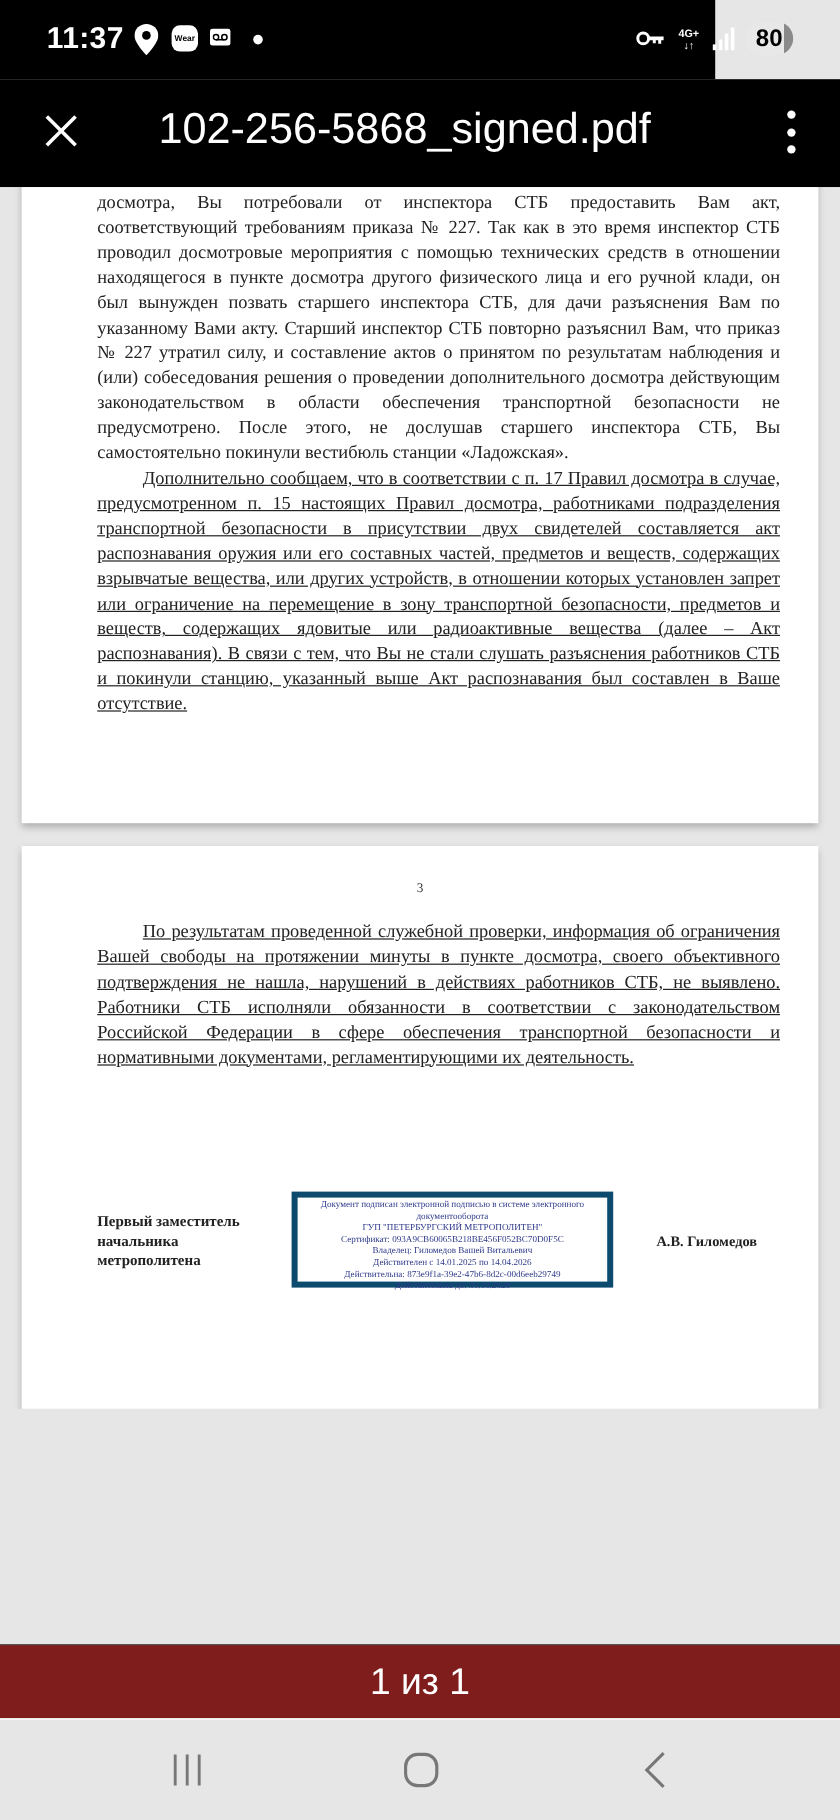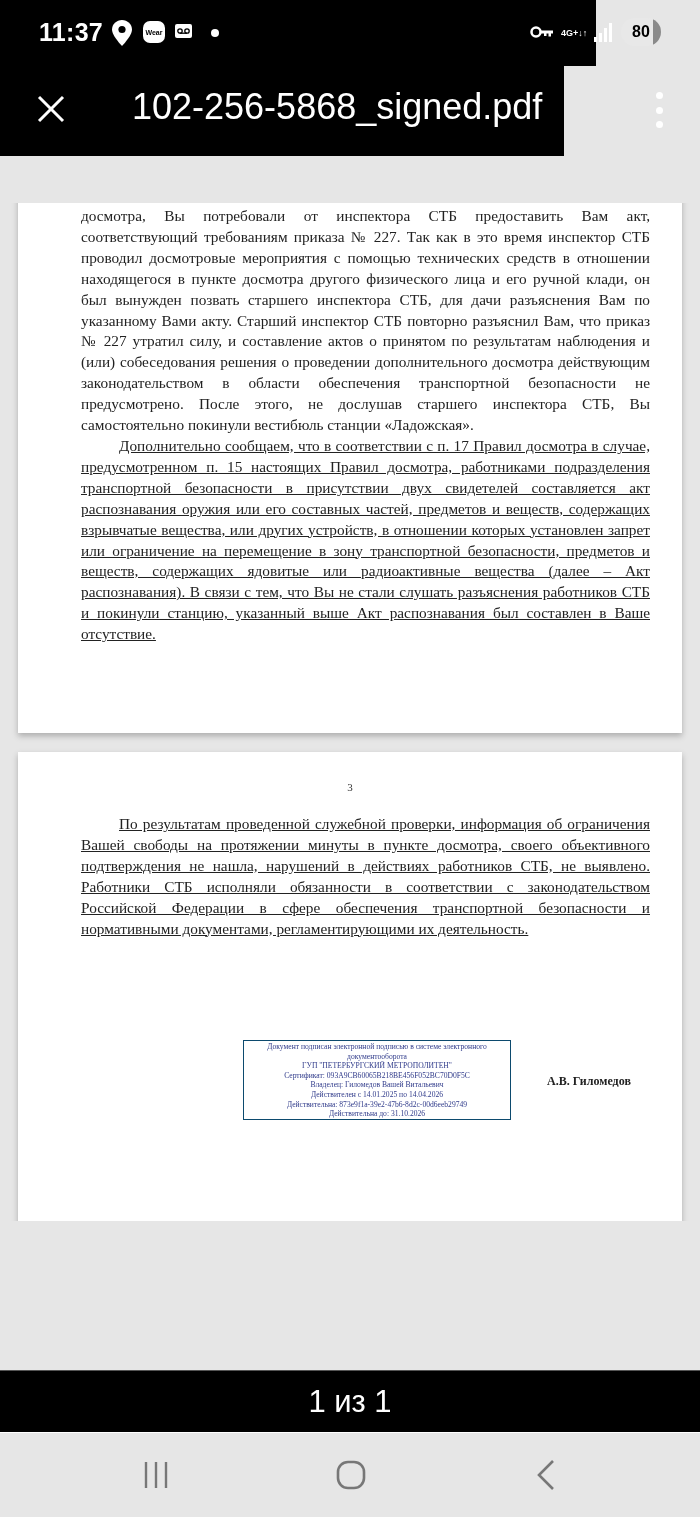--- a/index.html
+++ b/index.html
@@ -8,49 +8,49 @@
 
   
   .status-bar { position: absolute; left: 0; top: 0; width: 596px; height: 66px; background: #000; color: #fff; }
   .status-time { position: absolute; left: 39px; top: 18px; font-size: 25px; font-weight: bold; letter-spacing: 0.3px; }
   .sb-icon { position: absolute; display: flex; align-items: center; justify-content: center; }
   .pin-icon { left: 112px; top: 20px; width: 20px; height: 26px; }
   .wear-icon { left: 143px; top: 21px; width: 22px; height: 22px; background: #fff; border-radius: 7px; color: #000; font-size: 7px; font-weight: bold; }
   .vm-icon { left: 175px; top: 24px; width: 17px; height: 14px; background: #fff; border-radius: 2px; }
   .dot-icon { left: 211px; top: 29px; width: 8px; height: 8px; border-radius: 50%; background: #fff; }
   .key-icon { left: 530px; top: 24px; width: 24px; height: 16px; }
-  .net-icon { left: 563px; top: 20px; width: 22px; height: 26px; font-size: 9px; font-weight: bold; line-height: 10px; }
+  .net-icon { left: 563px; top: 20px; width: 22px; height: 26px; flex-direction: column; font-size: 9px; font-weight: bold; line-height: 10px; }
   .signal-icon { left: 593px; top: 22px; width: 20px; height: 20px; }
-  .battery-badge { left: 621px; top: 18px; width: 40px; height: 28px; border-radius: 14px; background: linear-gradient(90deg, #e8e8e8 0%, #e8e8e8 80%, #8a8a8a 80%); color: #000; font-size: 16px; font-weight: bold; }
+  .battery-badge { left: 621px; top: 18px; width: 40px; height: 28px; border-radius: 14px; background: linear-gradient(90deg, #e8e8e8 0%, #e8e8e8 80%, #8a8a8a 80%); color: #000; font-size: 20px; font-weight: bold; }
 
   
-  .app-bar { position: absolute; left: 0; top: 66px; width: 564px; height: 90px; background: #000; color: #fff; }
+  .app-bar { position: absolute; left: 0; top: 66px; width: 700px; height: 90px; background: #000; color: #fff; }
   .close-button { position: absolute; left: 30px; top: 22px; width: 42px; height: 42px; display: flex; align-items: center; justify-content: center; }
   .doc-title { position: absolute; left: 132px; top: 20px; font-size: 36px; color: #fff; white-space: nowrap; }
   .menu-button { position: absolute; left: 645px; top: 22px; width: 28px; height: 44px; display: flex; flex-direction: column; align-items: center; justify-content: space-between; padding: 4px 0; }
   .menu-button span { width: 7px; height: 7px; border-radius: 50%; background: #fff; display: block; }
 
   
-  .viewer { position: absolute; left: 0; top: 156px; width: 700px; height: 1018px; background: #e6e6e6; overflow: hidden; margin-top: 47px; }
+  .viewer { position: absolute; left: 0; top: 156px; width: 700px; height: 1018px; background: #e6e6e6; overflow: hidden; }
   .page { position: absolute; left: 18px; width: 664px; background: #fff; box-shadow: 0 3px 6px rgba(0,0,0,0.25); }
   .page1 { top: -40px; height: 570px; }
   .page2 { top: 549px; height: 680px; }
   .doc-text { position: absolute; left: 63px; width: 569px; font-family: "Liberation Serif", serif; font-size: 15.3px; line-height: 20.9px; color: #222; text-align: justify; }
   .doc-text p { margin: 0; }
   .doc-text p.indent { text-indent: 38px; text-decoration: underline; }
   .page1 .doc-text { top: 43px; }
   .page-number { position: absolute; left: 0; width: 664px; top: 29px; text-align: center; font-family: "Liberation Serif", serif; font-size: 11px; color: #333; }
   .page2 .doc-text { top: 62px; }
 
   .signer-title { position: absolute; left: 63px; top: 305px; font-family: "Liberation Serif", serif; font-weight: bold; font-size: 12.5px; line-height: 16px; color: #222; }
   .signer-name { position: absolute; left: 529px; top: 322px; font-family: "Liberation Serif", serif; font-weight: bold; font-size: 12px; color: #222; white-space: nowrap; }
-  .esig-box { position: absolute; left: 225px; top: 288px; width: 268px; height: 80px; border: 1px solid #0c4a6e; padding: 1px 3px; text-align: center; font-family: "Liberation Serif", serif; font-size: 7.6px; line-height: 9.6px; color: #2f3a8a; }
+  .esig-box { position: absolute; left: 225px; top: 288px; width: 268px; height: 80px; border: 5px solid #0c4a6e; padding: 1px 3px; text-align: center; font-family: "Liberation Serif", serif; font-size: 7.6px; line-height: 9.6px; color: #2f3a8a; }
 
   
-  .page-indicator { position: absolute; left: 0; top: 1370px; width: 700px; height: 62px; background: #000000; color: #fff; display: flex; align-items: center; justify-content: center; font-size: 31px; border-top: 1px solid #555; }
+  .page-indicator { position: absolute; left: 0; top: 1370px; width: 700px; height: 62px; background: #7f1d1d; color: #fff; display: flex; align-items: center; justify-content: center; font-size: 31px; border-top: 1px solid #555; }
 
   
   .nav-bar { position: absolute; left: 0; top: 1432px; width: 700px; height: 85px; background: #e6e6e6; border-top: 1px solid #fff; }
   .nav-btn { position: absolute; top: 22px; width: 40px; height: 40px; display: flex; align-items: center; justify-content: center; }
   .nav-recents { left: 136px; }
   .nav-home { left: 331px; }
   .nav-back { left: 527px; }
 </style>
 </head>
 <body>
@@ -115,20 +115,25 @@
       <p class="indent">Дополнительно сообщаем, что в соответствии с п. 17 Правил досмотра в случае, предусмотренном п. 15 настоящих Правил досмотра, работниками подразделения транспортной безопасности в присутствии двух свидетелей составляется акт распознавания оружия или его составных частей, предметов и веществ, содержащих взрывчатые вещества, или других устройств, в отношении которых установлен запрет или ограничение на перемещение в зону транспортной безопасности, предметов и веществ, содержащих ядовитые или радиоактивные вещества (далее – Акт распознавания). В связи с тем, что Вы не стали слушать разъяснения работников СТБ и покинули станцию, указанный выше Акт распознавания был составлен в Ваше отсутствие.</p>
     </div>
   </div>
 
   <div class="page page2">
     <div class="page-number">3</div>
     <div class="doc-text">
       <p class="indent">По результатам проведенной служебной проверки, информация об ограничения Вашей свободы на протяжении минуты в пункте досмотра, своего объективного подтверждения не нашла, нарушений в действиях работников СТБ, не выявлено. Работники СТБ исполняли обязанности в соответствии с законодательством Российской Федерации в сфере обеспечения транспортной безопасности и нормативными документами, регламентирующими их деятельность.</p>
     </div>
 
+    <div class="signer-title">
+      <div>Первый заместитель</div>
+      <div>начальника</div>
+      <div>метрополитена</div>
+    </div>
 
     <div class="esig-box">
       <div>Документ подписан электронной подписью в системе электронного</div>
       <div>документооборота</div>
       <div>ГУП "ПЕТЕРБУРГСКИЙ МЕТРОПОЛИТЕН"</div>
       <div>Сертификат: 093A9CB60065B218BE456F052BC70D0F5C</div>
       <div>Владелец: Гиломедов Вашей Витальевич</div>
       <div>Действителен с 14.01.2025 по 14.04.2026</div>
       <div>Действительна: 873e9f1a-39e2-47b6-8d2c-00d6eeb29749</div>
       <div>Действительна до: 31.10.2026</div>

